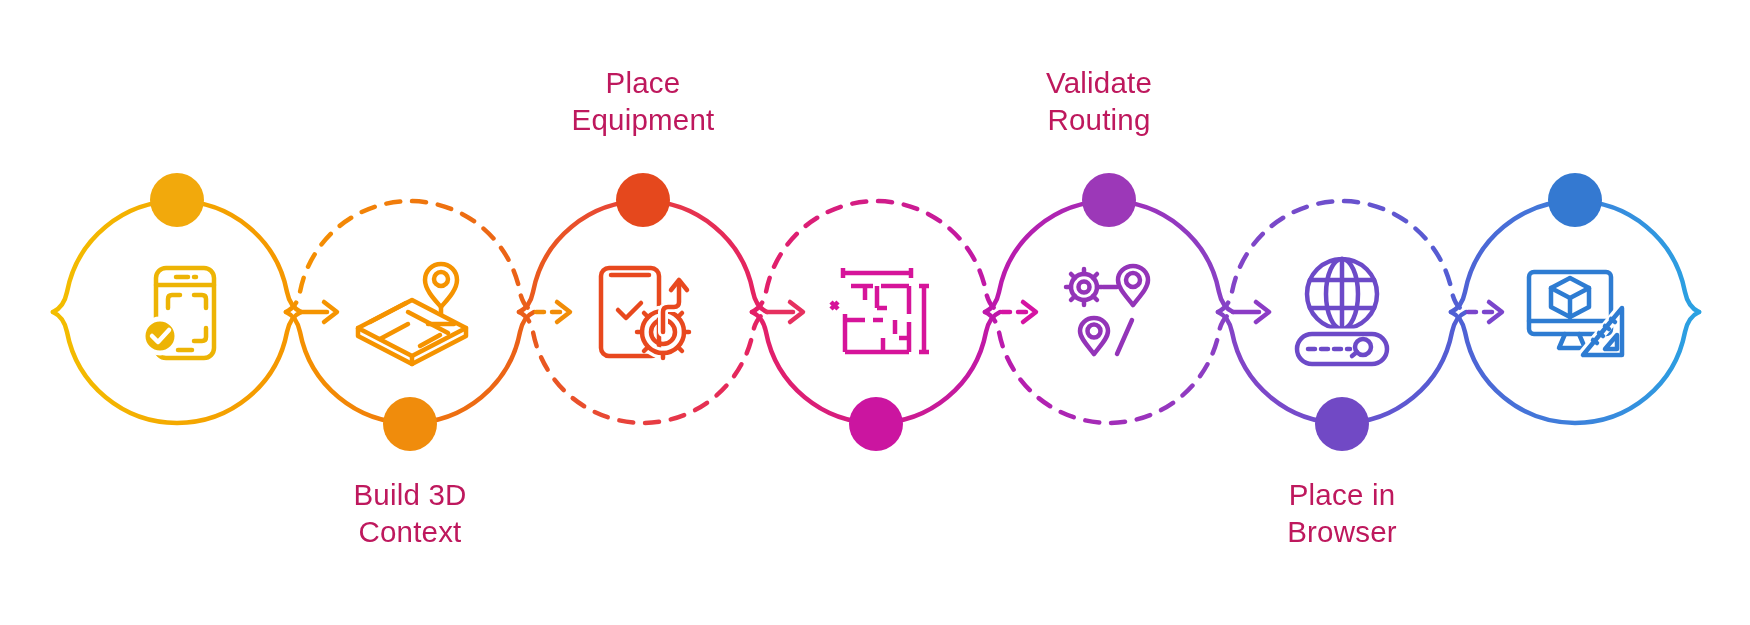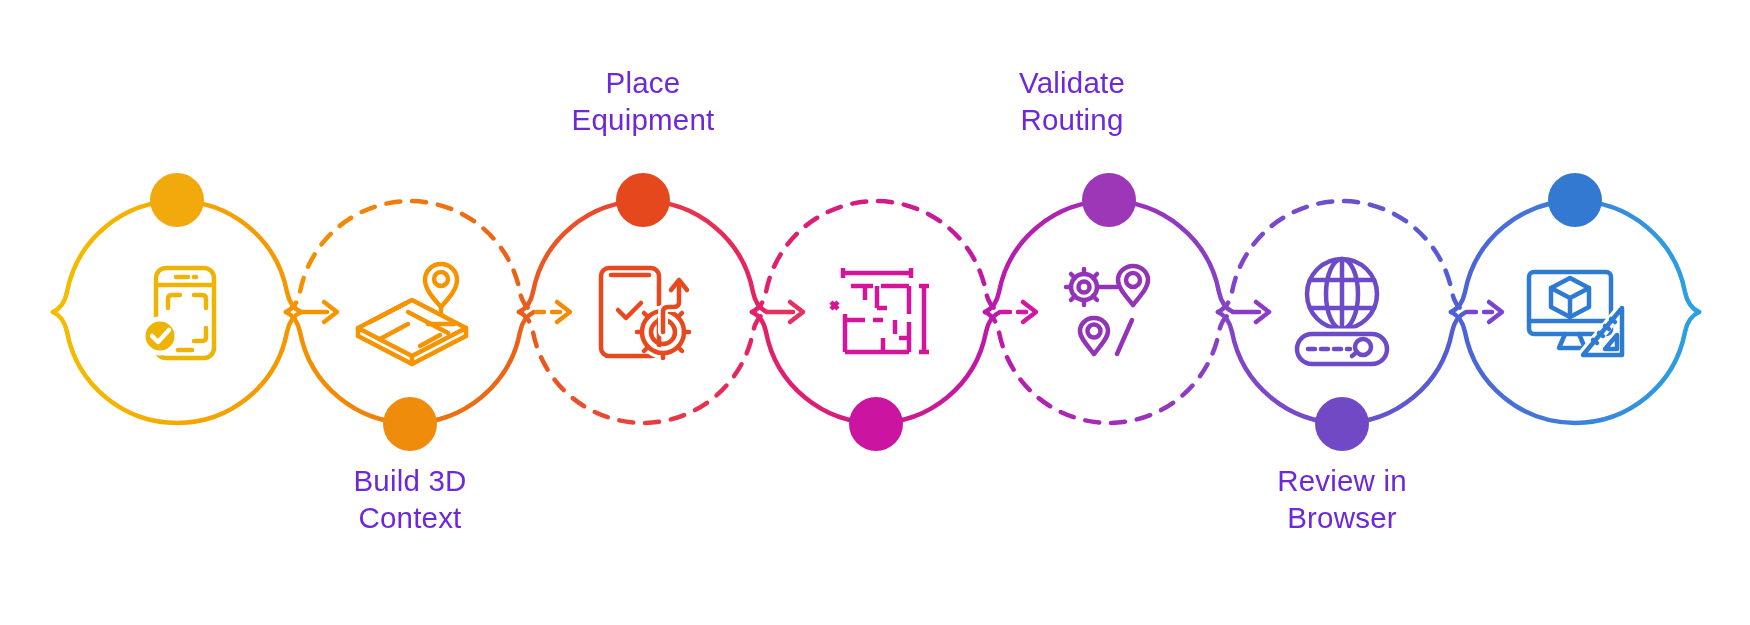--- a/index.html
+++ b/index.html
@@ -3,25 +3,25 @@
 <meta charset="utf-8">
 <style>
   html,body{margin:0;padding:0;}
   body{
     width:1750px;height:625px;background:#FFFFFF;position:relative;overflow:hidden;
     font-family:"Liberation Sans", sans-serif;
   }
   .stage{position:absolute;inset:0;}
   svg{position:absolute;left:0;top:0;}
   .step-label{
-    position:absolute;width:320px;color:#6d28d9;font-size:29.5px;line-height:37px;
+    position:absolute;width:320px;color:#be185d;font-size:29.5px;line-height:37px;
     text-align:center;white-space:pre-line;letter-spacing:.2px;
   }
   .label-top{top:50px;height:88px;display:flex;align-items:flex-end;justify-content:center;}
-  .label-bottom{top:462px;}
+  .label-bottom{top:476px;}
 </style>
 </head>
 <body>
 
 <div class="stage">
 
 <svg width="1750" height="625" viewBox="0 0 1750 625">
   <defs>
     <linearGradient id="g1" gradientUnits="userSpaceOnUse" x1="53" y1="312" x2="301" y2="312">
           <stop offset="0" stop-color="#F3BE00"></stop>
@@ -214,18 +214,18 @@
     <path d="M58 93 H97 V46 Z"></path>
     <path d="M86 57 L90 60 M80 64 L84 67 M74 71 L78 74 M68 78 L72 81"></path>
     <path d="M80 87 H92 V73 Z"></path>
   </g>
 </svg>
 
 <div class="step-label label-bottom" style="left:250px">Build 3D
 Context</div>
 <div class="step-label label-top" style="left:483px">Place
 Equipment</div>
-<div class="step-label label-top" style="left:912px">Validate
+<div class="step-label label-top" style="left:939px">Validate
 Routing</div>
-<div class="step-label label-bottom" style="left:1182px">Review in
+<div class="step-label label-bottom" style="left:1182px">Place in
 Browser</div>
 
 </div>
 
 </body></html>

